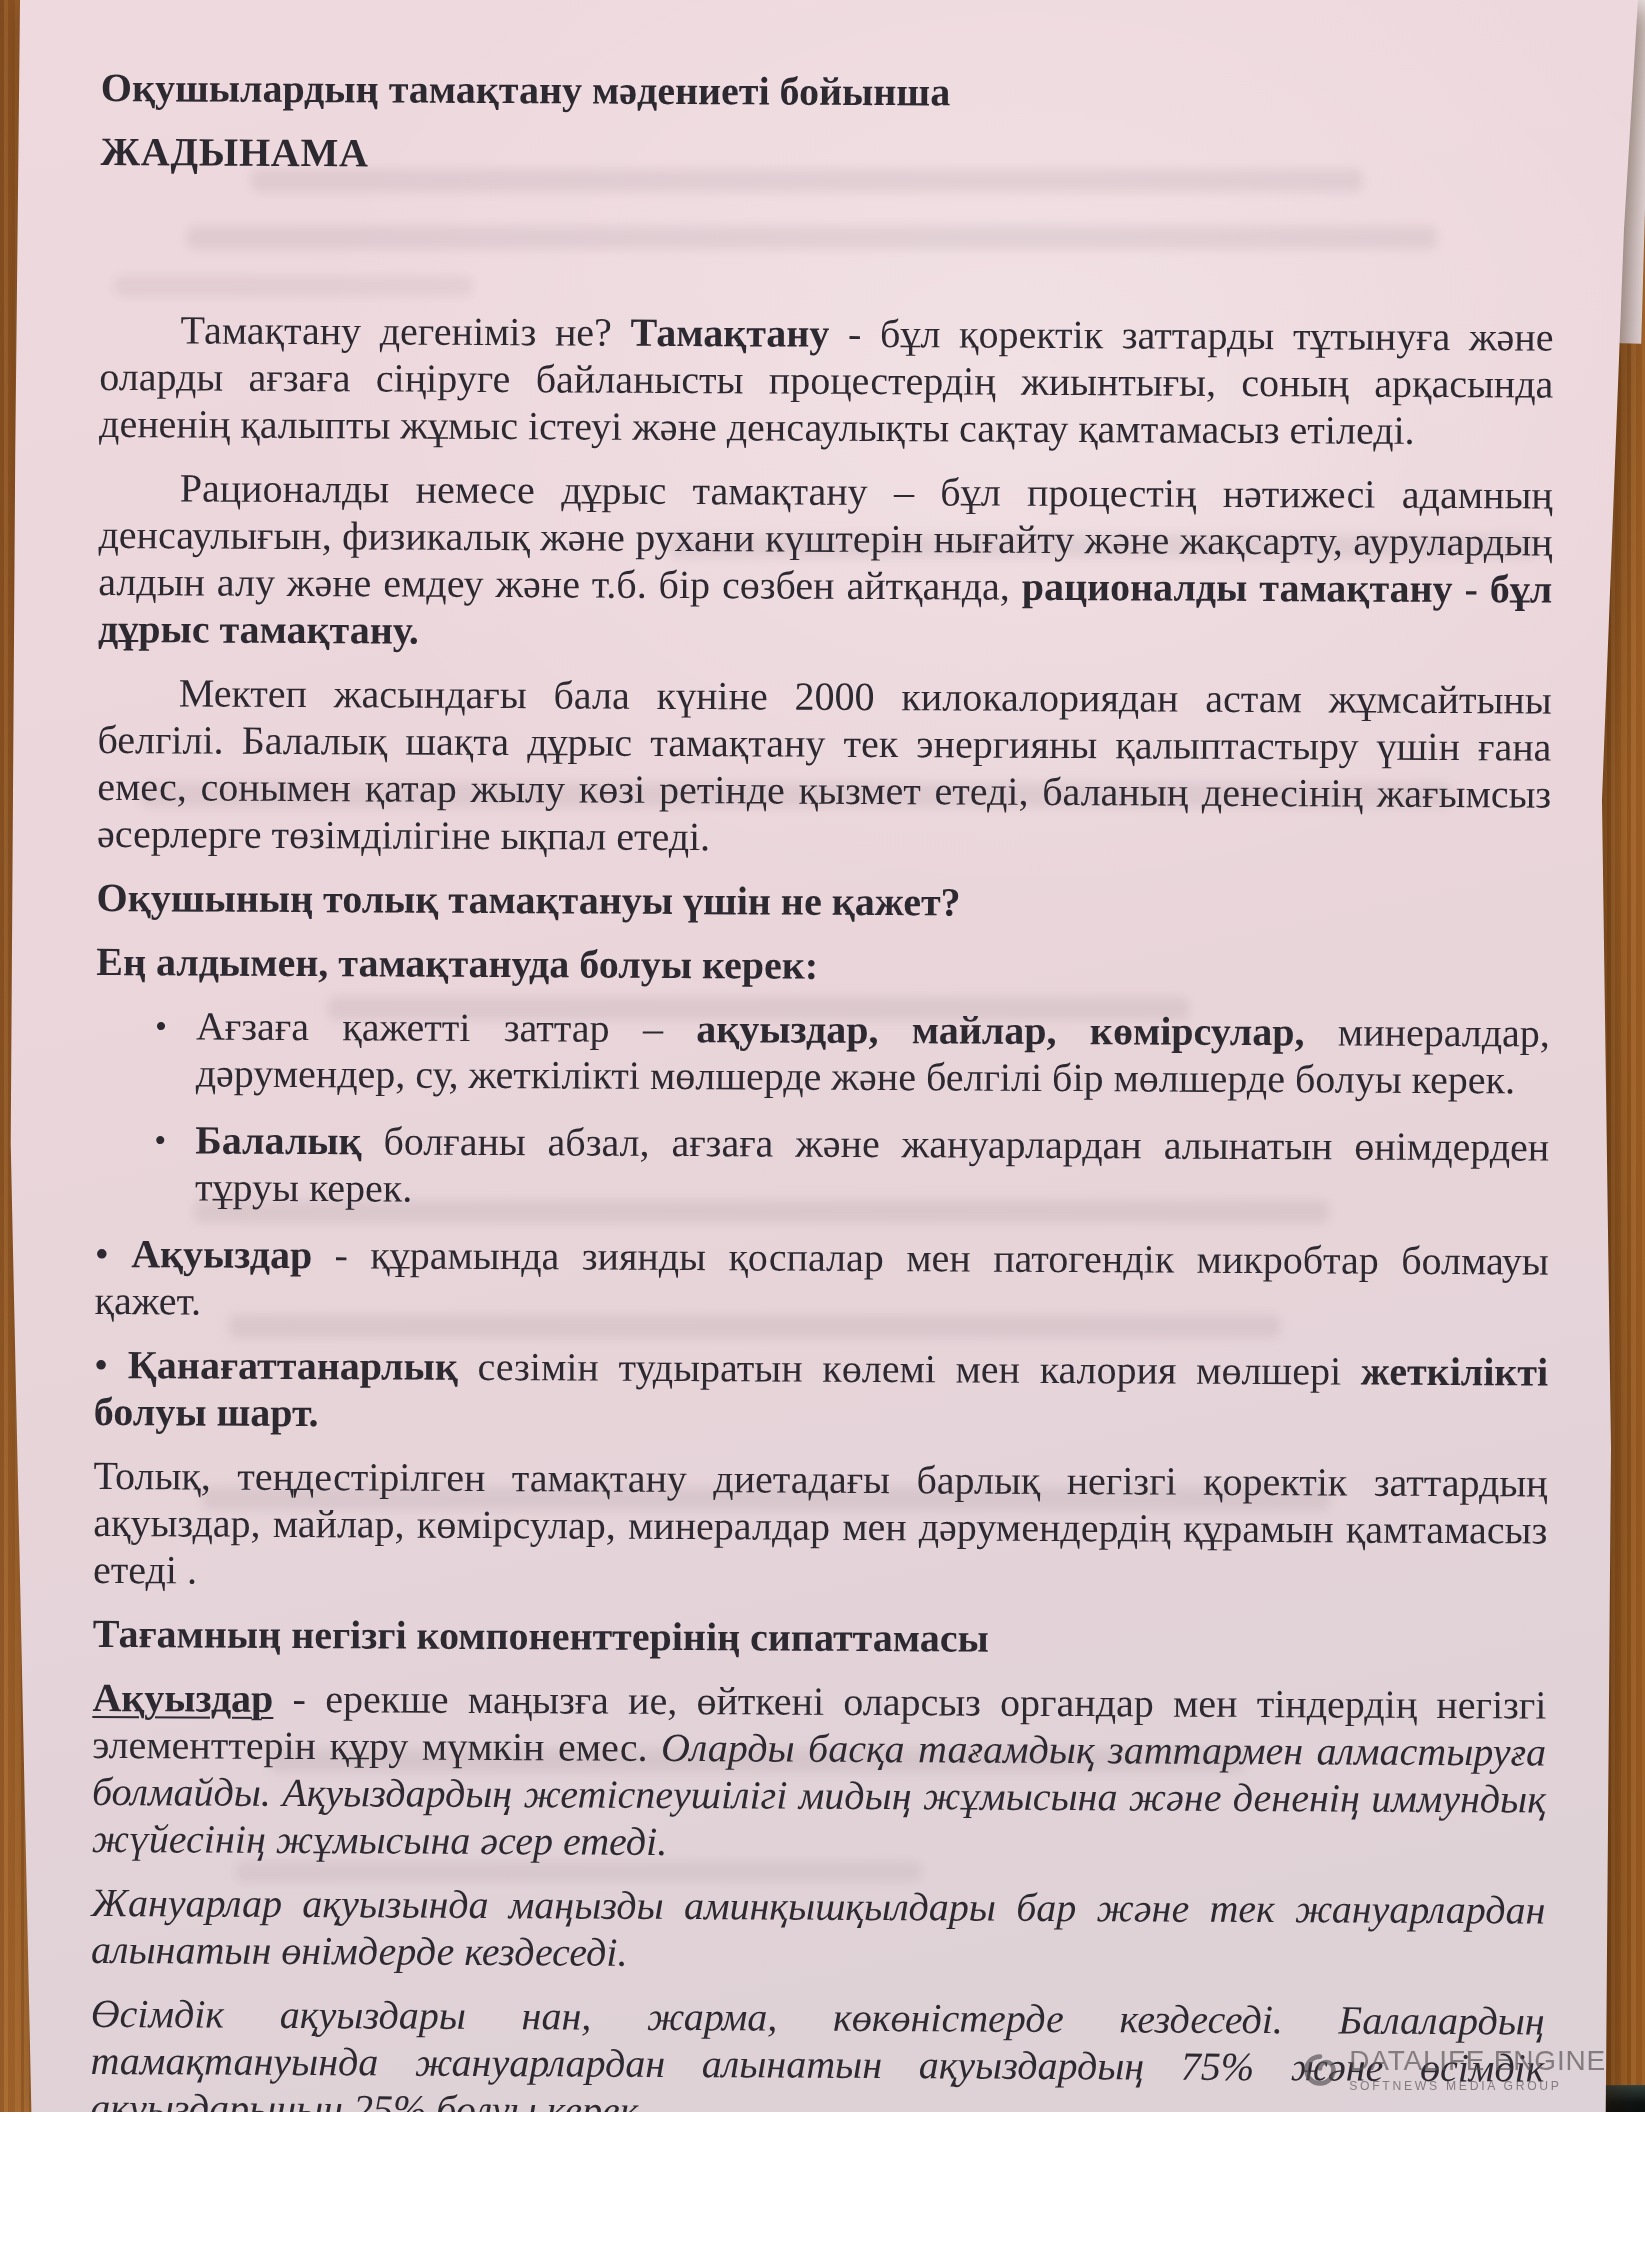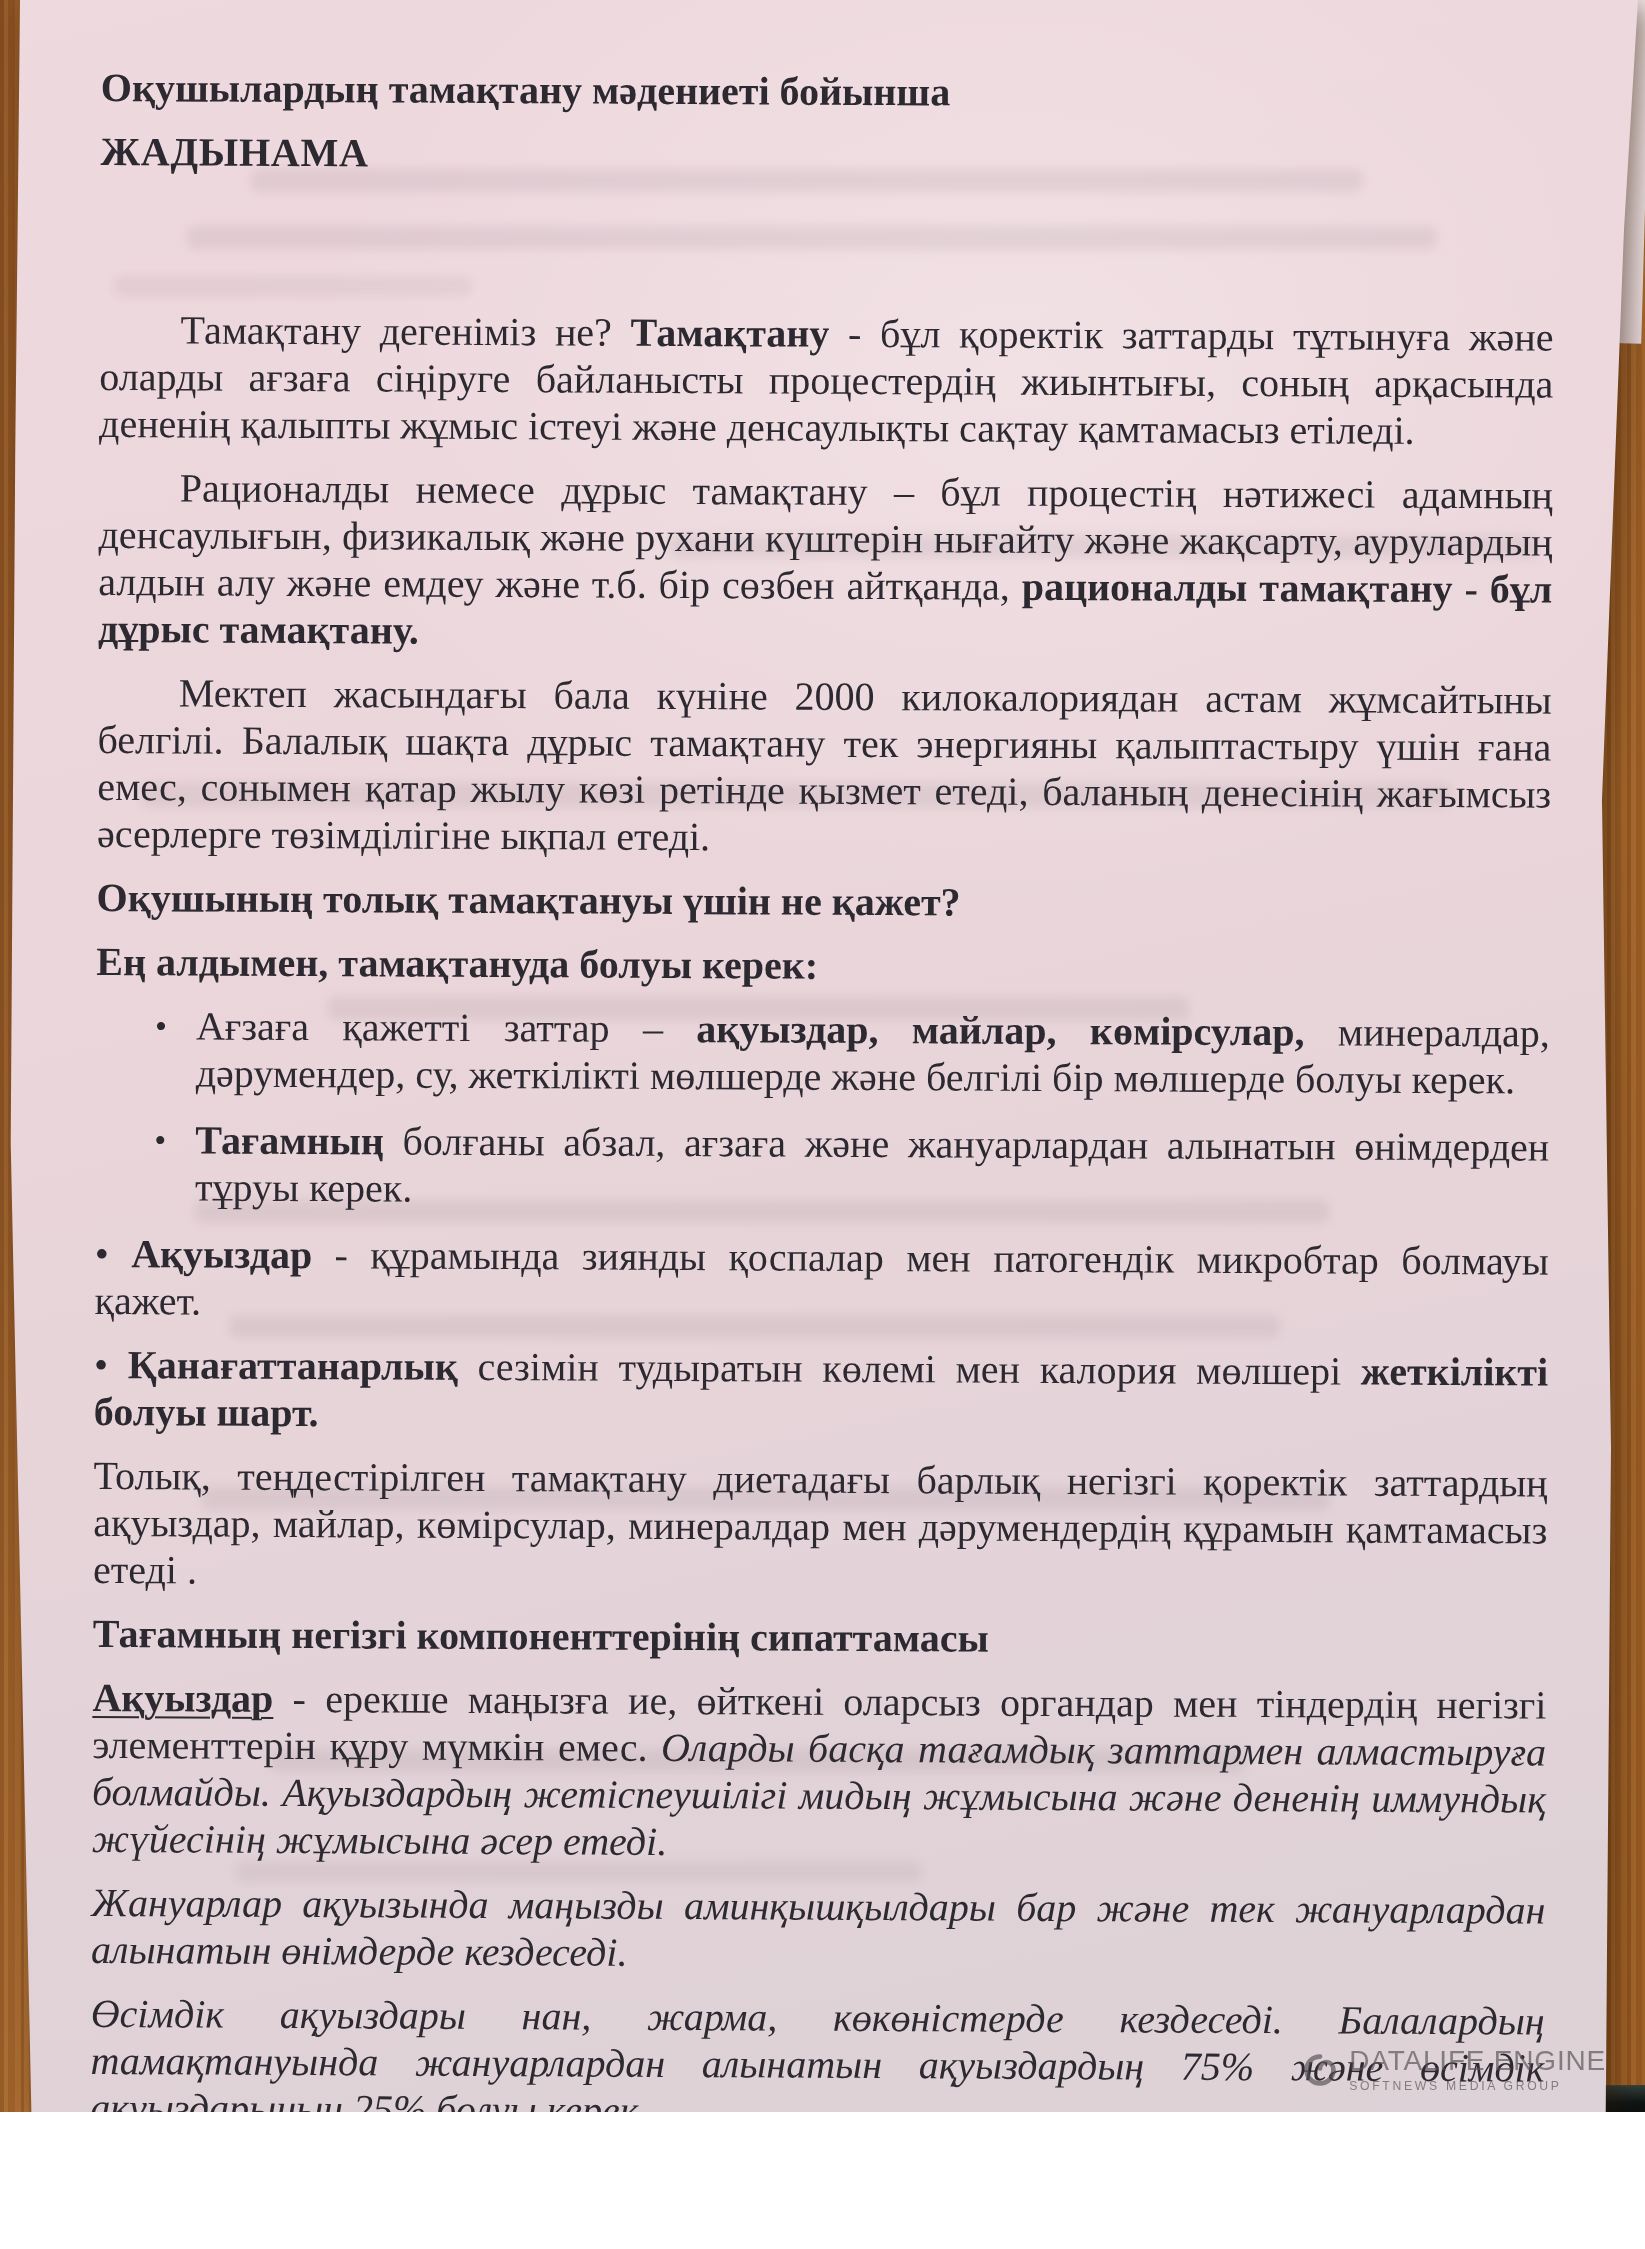--- a/index.html
+++ b/index.html
@@ -119,21 +119,21 @@
 
         <p class="heading">Ең алдымен, тамақтануда болуы керек:</p>
 
         <div class="bullet-item">
           <span class="marker">•</span>
           <span class="btext"><span>Ағзаға қажетті заттар – </span><b>ақуыздар, майлар, көмірсулар,</b><span> минералдар, дәрумендер, су, жеткілікті мөлшерде және белгілі бір мөлшерде болуы керек.</span></span>
         </div>
 
         <div class="bullet-item">
           <span class="marker">•</span>
-          <span class="btext"><b>Тағамның</b><span> болғаны абзал, ағзаға және жануарлардан алынатын өнімдерден тұруы керек.</span></span>
+          <span class="btext"><b>Балалық</b><span> болғаны абзал, ағзаға және жануарлардан алынатын өнімдерден тұруы керек.</span></span>
         </div>
 
         <p><span>•</span><span> </span><b>Ақуыздар</b><span> - құрамында зиянды қоспалар мен патогендік микробтар болмауы қажет.</span></p>
 
         <p><span>•</span><span> </span><b>Қанағаттанарлық</b><span>  сезімін тудыратын көлемі мен калория мөлшері </span><b>жеткілікті болуы шарт.</b></p>
 
         <p class="sp-after">Толық, теңдестірілген тамақтану диетадағы барлық негізгі қоректік заттардың ақуыздар, майлар, көмірсулар, минералдар мен дәрумендердің құрамын қамтамасыз етеді .</p>
 
         <p class="heading">Тағамның негізгі компоненттерінің сипаттамасы</p>
 

